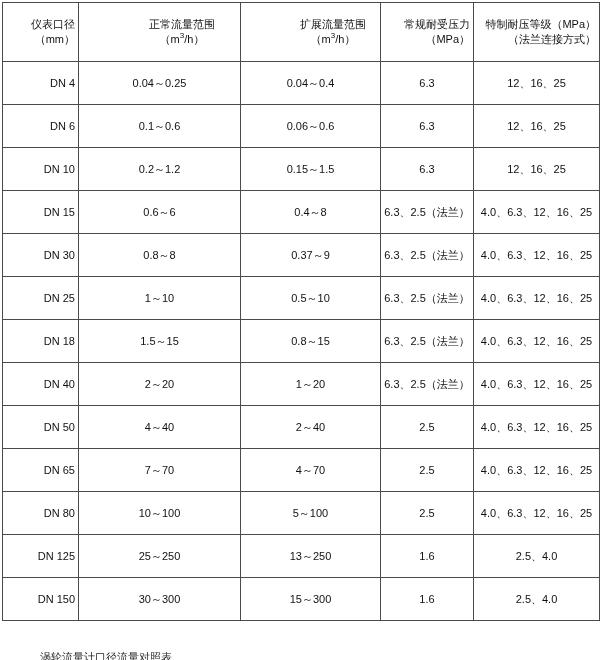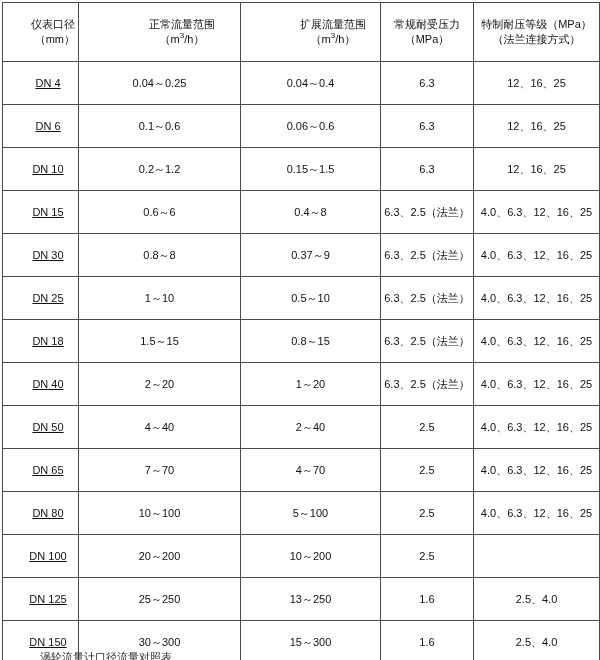--- a/index.html
+++ b/index.html
@@ -38,30 +38,29 @@
   }
   thead td {
     height: 54px;
     font-size: 11px;
     text-align: left;
     padding-left: 5px;
     padding-right: 5px;
   }
   thead td.c1 { text-align: right; }
   thead td.c2, thead td.c3 { text-align: center; padding-left: 48px; }
-  thead td.c4, thead td.c5 { text-align: center; }
+  thead td.c4, thead td.c5 { text-align: right; }
   tbody td {
     height: 38px;
     text-align: center;
   }
   tbody td.dn {
-    text-align: center;
+    text-align: right;
     padding-left: 18px;
     font-size: 11px;
-    text-decoration: underline;
   }
   col.c1 { width: 76px; }
   col.c2 { width: 162px; }
   col.c3 { width: 140px; }
   col.c4 { width: 93px; }
   col.c5 { width: 126px; }
   sup {
     font-size: 8px;
     vertical-align: super;
     line-height: 0;
@@ -171,27 +170,20 @@
         <td>4.0、6.3、12、16、25</td>
       </tr>
       <tr>
         <td class="dn">DN 80</td>
         <td>10～100</td>
         <td>5～100</td>
         <td>2.5</td>
         <td>4.0、6.3、12、16、25</td>
       </tr>
       <tr>
-        <td class="dn">DN 100</td>
-        <td>20～200</td>
-        <td>10～200</td>
-        <td>2.5</td>
-        <td></td>
-      </tr>
-      <tr>
         <td class="dn">DN 125</td>
         <td>25～250</td>
         <td>13～250</td>
         <td>1.6</td>
         <td>2.5、4.0</td>
       </tr>
       <tr>
         <td class="dn">DN 150</td>
         <td>30～300</td>
         <td>15～300</td>

